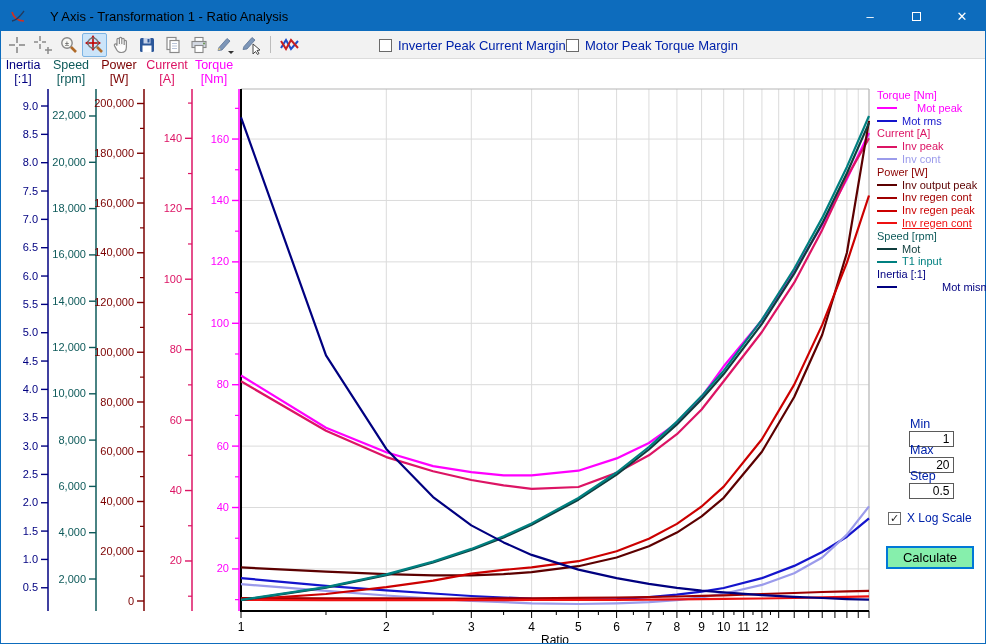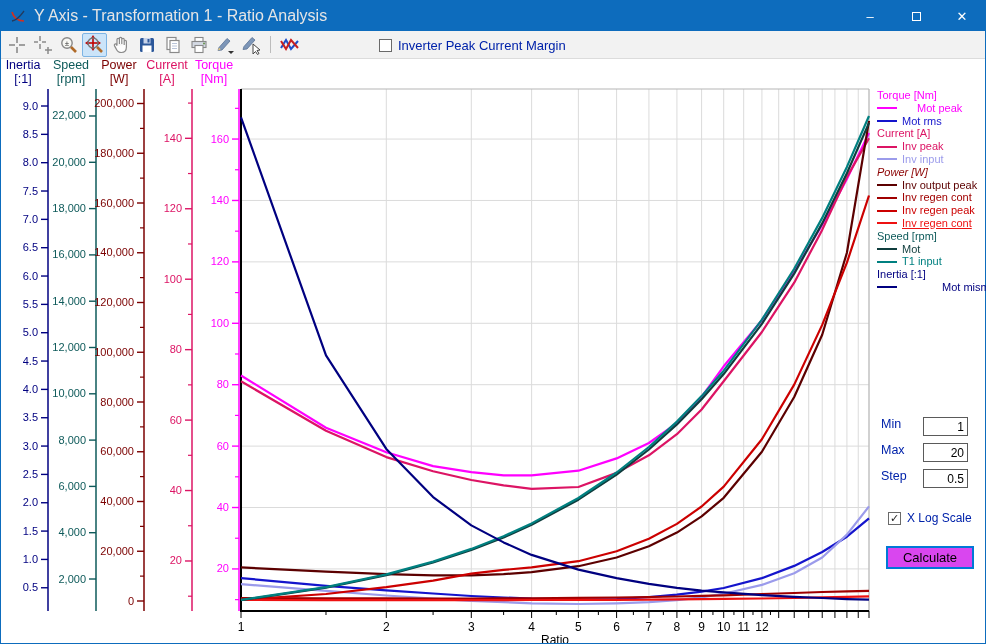--- a/index.html
+++ b/index.html
@@ -3,21 +3,21 @@
 <meta charset="utf-8">
 <style>
   * { margin:0; padding:0; box-sizing:border-box; }
   html,body { width:986px; height:644px; overflow:hidden; background:#fff;
     font-family:"Liberation Sans", sans-serif; }
   .window { position:relative; width:986px; height:644px; border:1px solid #0d6cbd; background:#fff; }
 
   
   .titlebar { position:relative; height:30px; background:#0d6cbd; display:flex; align-items:center; }
   .title-icon { width:16px; height:16px; margin-left:9px; flex:0 0 auto; }
-  .title-text { color:#e5e5e5; font-size:16px; margin-left:8px; flex:1 1 auto; white-space:nowrap; }
+  .title-text { color:#000000; font-size:13px; margin-left:24px; flex:1 1 auto; white-space:nowrap; }
   .win-btns { display:flex; height:30px; }
   .win-btn { width:46px; height:30px; display:flex; align-items:center; justify-content:center;
     color:#fff; font-size:13px; cursor:default; }
   .maxbox { width:9px; height:9px; border:1px solid #fff; display:inline-block; }
 
   
   .toolbar { position:relative; height:28px; background:#f2f2f2; border-bottom:1px solid #dcdcdc;
     display:flex; align-items:center; padding-left:3px; }
   .tool-btn { width:25px; height:24px; display:flex; align-items:center; justify-content:center;
     border:1px solid transparent; border-radius:2px; margin-right:1px; }
@@ -33,28 +33,28 @@
   
   .content-svg { position:absolute; left:0; top:58px; }
 
   
   .legend { position:absolute; left:876px; top:88px; width:107px; font-size:11px; line-height:12.8px; }
   .leg-header { white-space:nowrap; }
   .leg-item { display:flex; align-items:center; white-space:nowrap; }
   .leg-swatch { display:inline-block; width:20px; height:2px; margin-right:5px; flex:0 0 auto; }
 
   
-  .ctl-row { position:absolute; left:880px; width:100px; height:20px; display:flex; align-items:flex-start; }
+  .ctl-row { position:absolute; left:880px; width:100px; height:20px; display:flex; align-items:center;flex-direction:column; }
   .ctl-row .lbl { width:42px; font-size:12.5px; color:#0022aa; }
   .ctl-row input { width:45px; height:19px; border:1px solid #5a5a5a; text-align:right; font-size:12px;
     padding-right:3px; font-family:"Liberation Sans", sans-serif; background:#fff; color:#000; }
   .row-min { top:416px; } .row-max { top:442px; } .row-step { top:468px; }
   .xlog { position:absolute; left:887px; top:510px; display:flex; align-items:center; }
   .xlog .cb-label { margin-left:6px; font-size:12px; color:#0022aa; white-space:nowrap; }
-  .calc-btn { position:absolute; left:885px; top:545px; width:88px; height:23px; background:#d946ef;
+  .calc-btn { position:absolute; left:885px; top:545px; width:88px; height:23px; background:#86efac;
     border:2px solid #0078d7; font-size:13px; color:#000; text-align:center; line-height:19px;
     font-family:"Liberation Sans", sans-serif; }
 
   svg text { font-family:"Liberation Sans", sans-serif; }
 </style>
 </head>
 <body>
 
 <div class="window">
 
@@ -168,20 +168,24 @@
     <div class="tool-btn">
       <svg width="22" height="20" viewBox="0 0 22 20">
         <polyline points="2,13 7,5 12,14 19,6" fill="none" stroke="#1f4ec8" stroke-width="2"></polyline>
         <polyline points="2,6 7,14 12,5 19,13" fill="none" stroke="#c81f1f" stroke-width="2"></polyline>
       </svg>
     </div>
 
     <div class="tb-check c1">
       <span class="cb-box"></span>
       <span class="cb-label">Inverter Peak Current Margin</span>
+    </div>
+    <div class="tb-check c2">
+      <span class="cb-box"></span>
+      <span class="cb-label">Motor Peak Torque Margin</span>
     </div>
   </div>
 
   <svg id="plot-svg" class="content-svg" width="984" height="584" viewBox="0 58 984 584">
       <line x1="240" y1="567.9329411764706" x2="868" y2="567.9329411764706" stroke="#dbdbdb"></line>
       <line x1="240" y1="506.5211764705882" x2="868" y2="506.5211764705882" stroke="#dbdbdb"></line>
       <line x1="240" y1="445.1094117647059" x2="868" y2="445.1094117647059" stroke="#dbdbdb"></line>
       <line x1="240" y1="383.6976470588235" x2="868" y2="383.6976470588235" stroke="#dbdbdb"></line>
       <line x1="240" y1="322.2858823529412" x2="868" y2="322.2858823529412" stroke="#dbdbdb"></line>
       <line x1="240" y1="260.8741176470588" x2="868" y2="260.8741176470588" stroke="#dbdbdb"></line>
@@ -430,23 +434,23 @@
         <span class="leg-swatch" style="background: rgb(20, 20, 204);"></span>
         <span style="color: rgb(20, 20, 204);">Mot rms</span>
       </div>
       <div class="leg-header" style="color: rgb(220, 20, 100);">Current [A]</div>
       <div class="leg-item">
         <span class="leg-swatch" style="background: rgb(220, 20, 100);"></span>
         <span style="color: rgb(220, 20, 100);">Inv peak</span>
       </div>
       <div class="leg-item">
         <span class="leg-swatch" style="background: rgb(155, 155, 235);"></span>
-        <span style="color: rgb(155, 155, 235);">Inv input</span>
-      </div>
-      <div class="leg-header" style="color: rgb(139, 0, 0); font-style: italic;">Power [W]</div>
+        <span style="color: rgb(155, 155, 235);">Inv cont</span>
+      </div>
+      <div class="leg-header" style="color: rgb(139, 0, 0);">Power [W]</div>
       <div class="leg-item">
         <span class="leg-swatch" style="background: rgb(92, 0, 0);"></span>
         <span style="color: rgb(92, 0, 0);">Inv output peak</span>
       </div>
       <div class="leg-item">
         <span class="leg-swatch" style="background: rgb(160, 0, 0);"></span>
         <span style="color: rgb(160, 0, 0);">Inv regen cont</span>
       </div>
       <div class="leg-item">
         <span class="leg-swatch" style="background: rgb(204, 0, 0);"></span>

